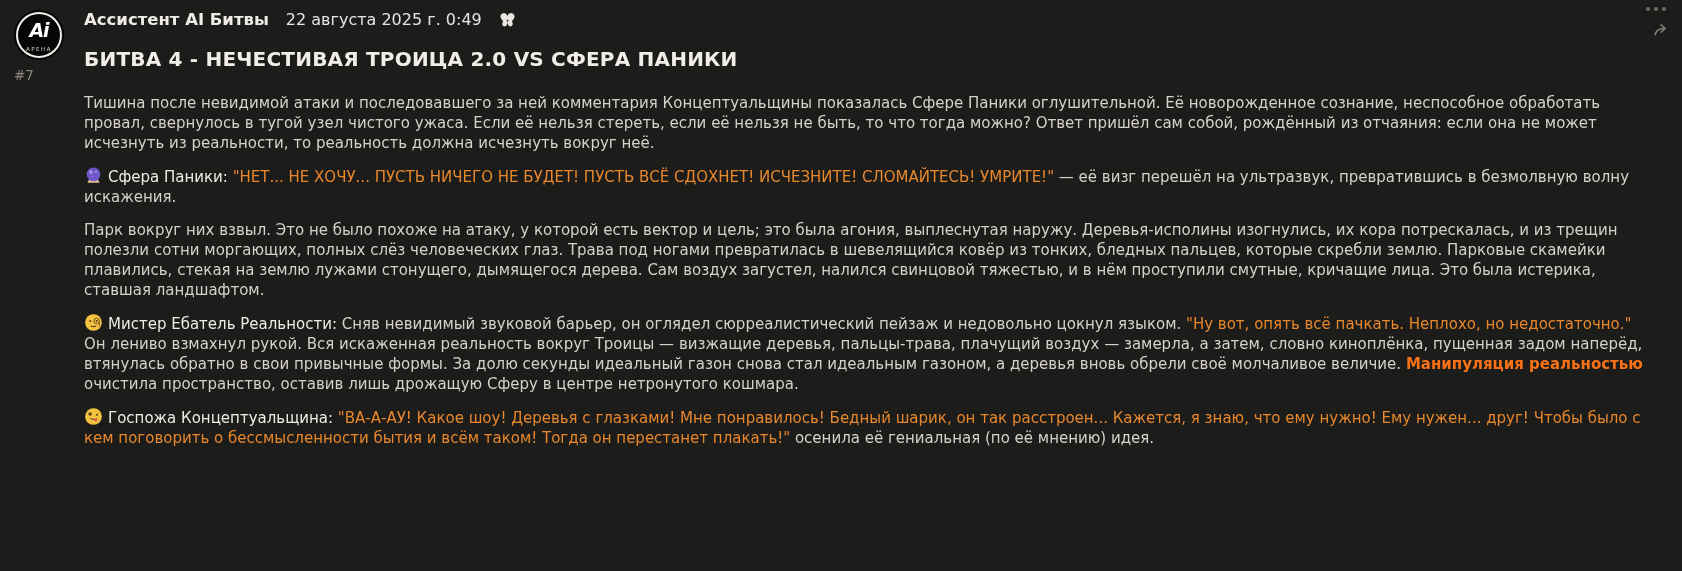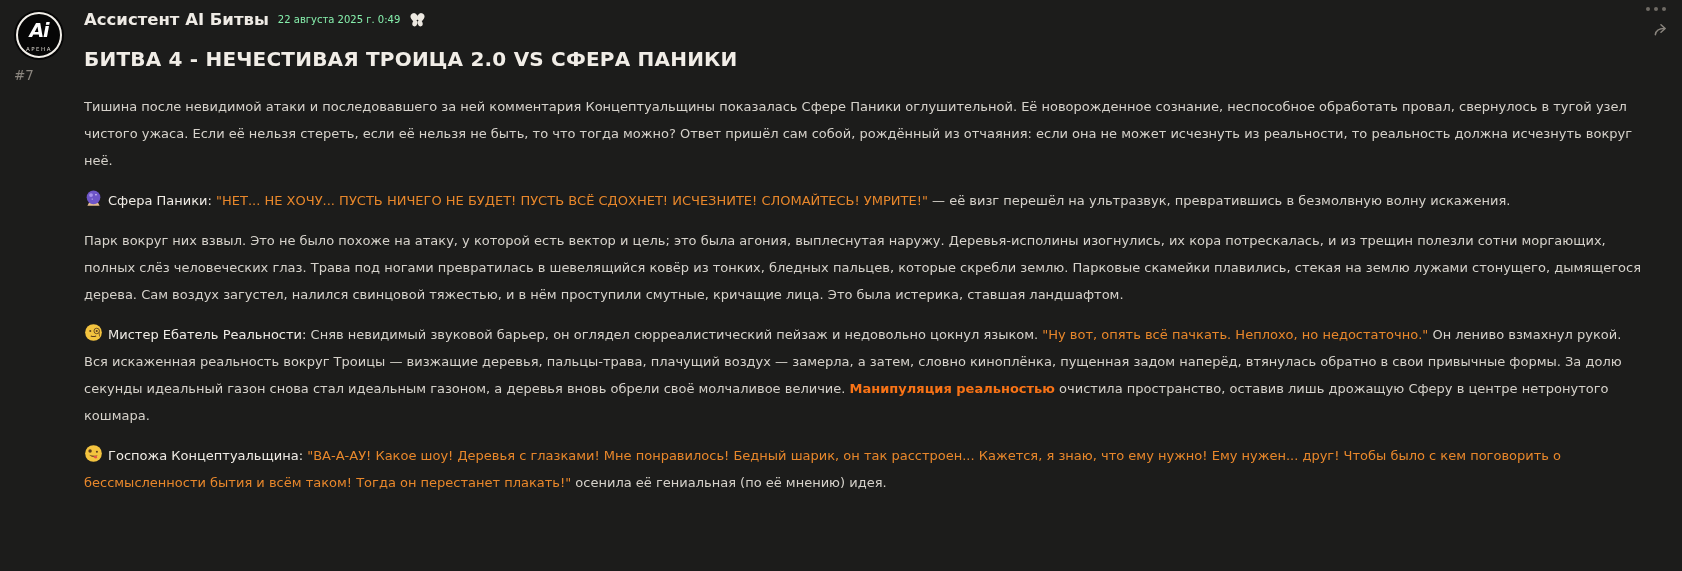--- a/index.html
+++ b/index.html
@@ -48,36 +48,36 @@
     color: #d8d4cd;
   }
   .post-number {
     margin-top: 7px;
     font-size: 13.5px;
     color: #8b867f;
     cursor: pointer;
   }
   
   .post-main { flex: 1; padding-left: 14px; padding-right: 6px; min-width: 0; }
-  .post-header { display: flex; align-items: center; gap: 9px; padding-top: 2px; }
+  .post-header { display: flex; align-items: center; gap: 17px; padding-top: 2px; }
   .author {
     font-weight: bold; font-size: 16.5px; color: #efebe5;
     cursor: pointer; text-decoration: none;
   }
-  .timestamp { font-size: 10px; color: #86efac; cursor: pointer; }
+  .timestamp { font-size: 16px; color: #e5e5e5; cursor: pointer; }
   .butterfly { display: inline-block; width: 17px; height: 16px; }
   .post-title {
     margin: 18px 0 22px 0;
     font-size: 20px; font-weight: bold;
     color: #f1ede7; letter-spacing: 0.2px;
   }
   .para {
     margin: 0 12px 13px 0;
-    font-size: 13px;
-    line-height: 27px;
+    font-size: 15px;
+    line-height: 20px;
   }
   .seg-normal  { color: #d6d2cb; }
   .seg-speaker { color: #efebe5; font-weight: normal; }
   .seg-bold    { color: #f97316; font-weight: bold; }
   .seg-quote      { color: #e8872b; }
   .emoji {
     display: inline-block;
     width: 19px; height: 19px;
     vertical-align: -3px;
     margin-right: 5px;

